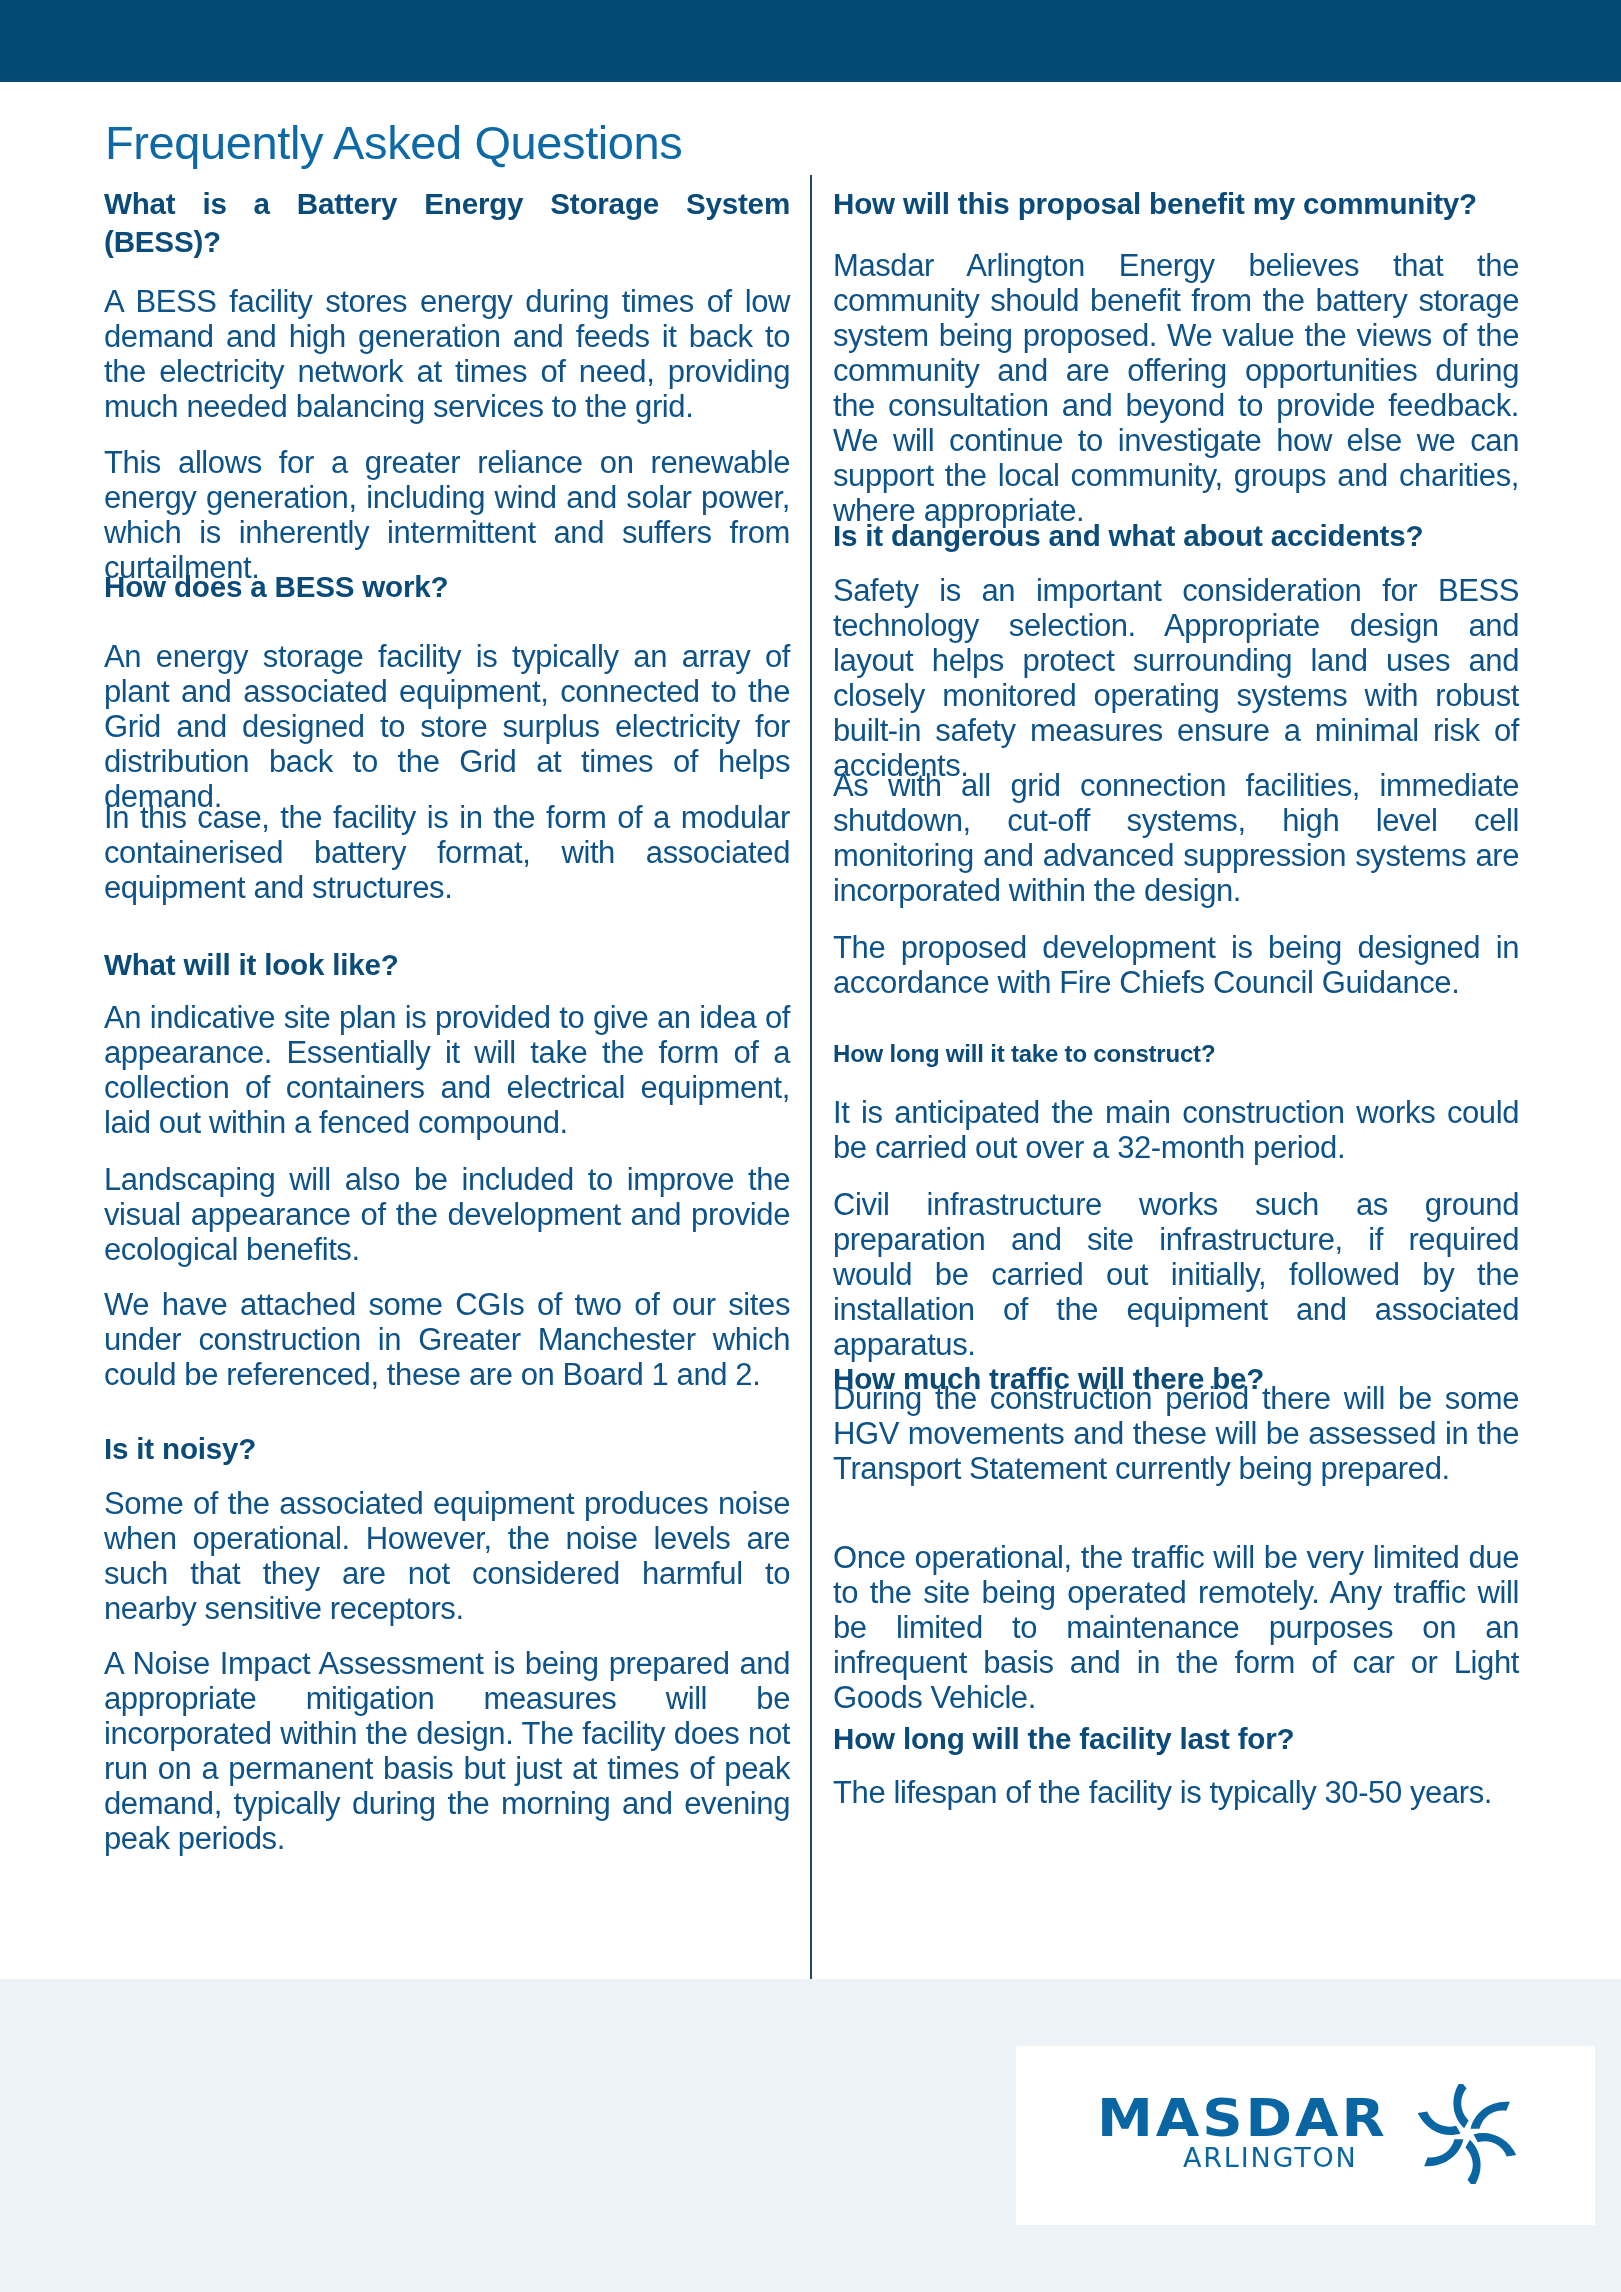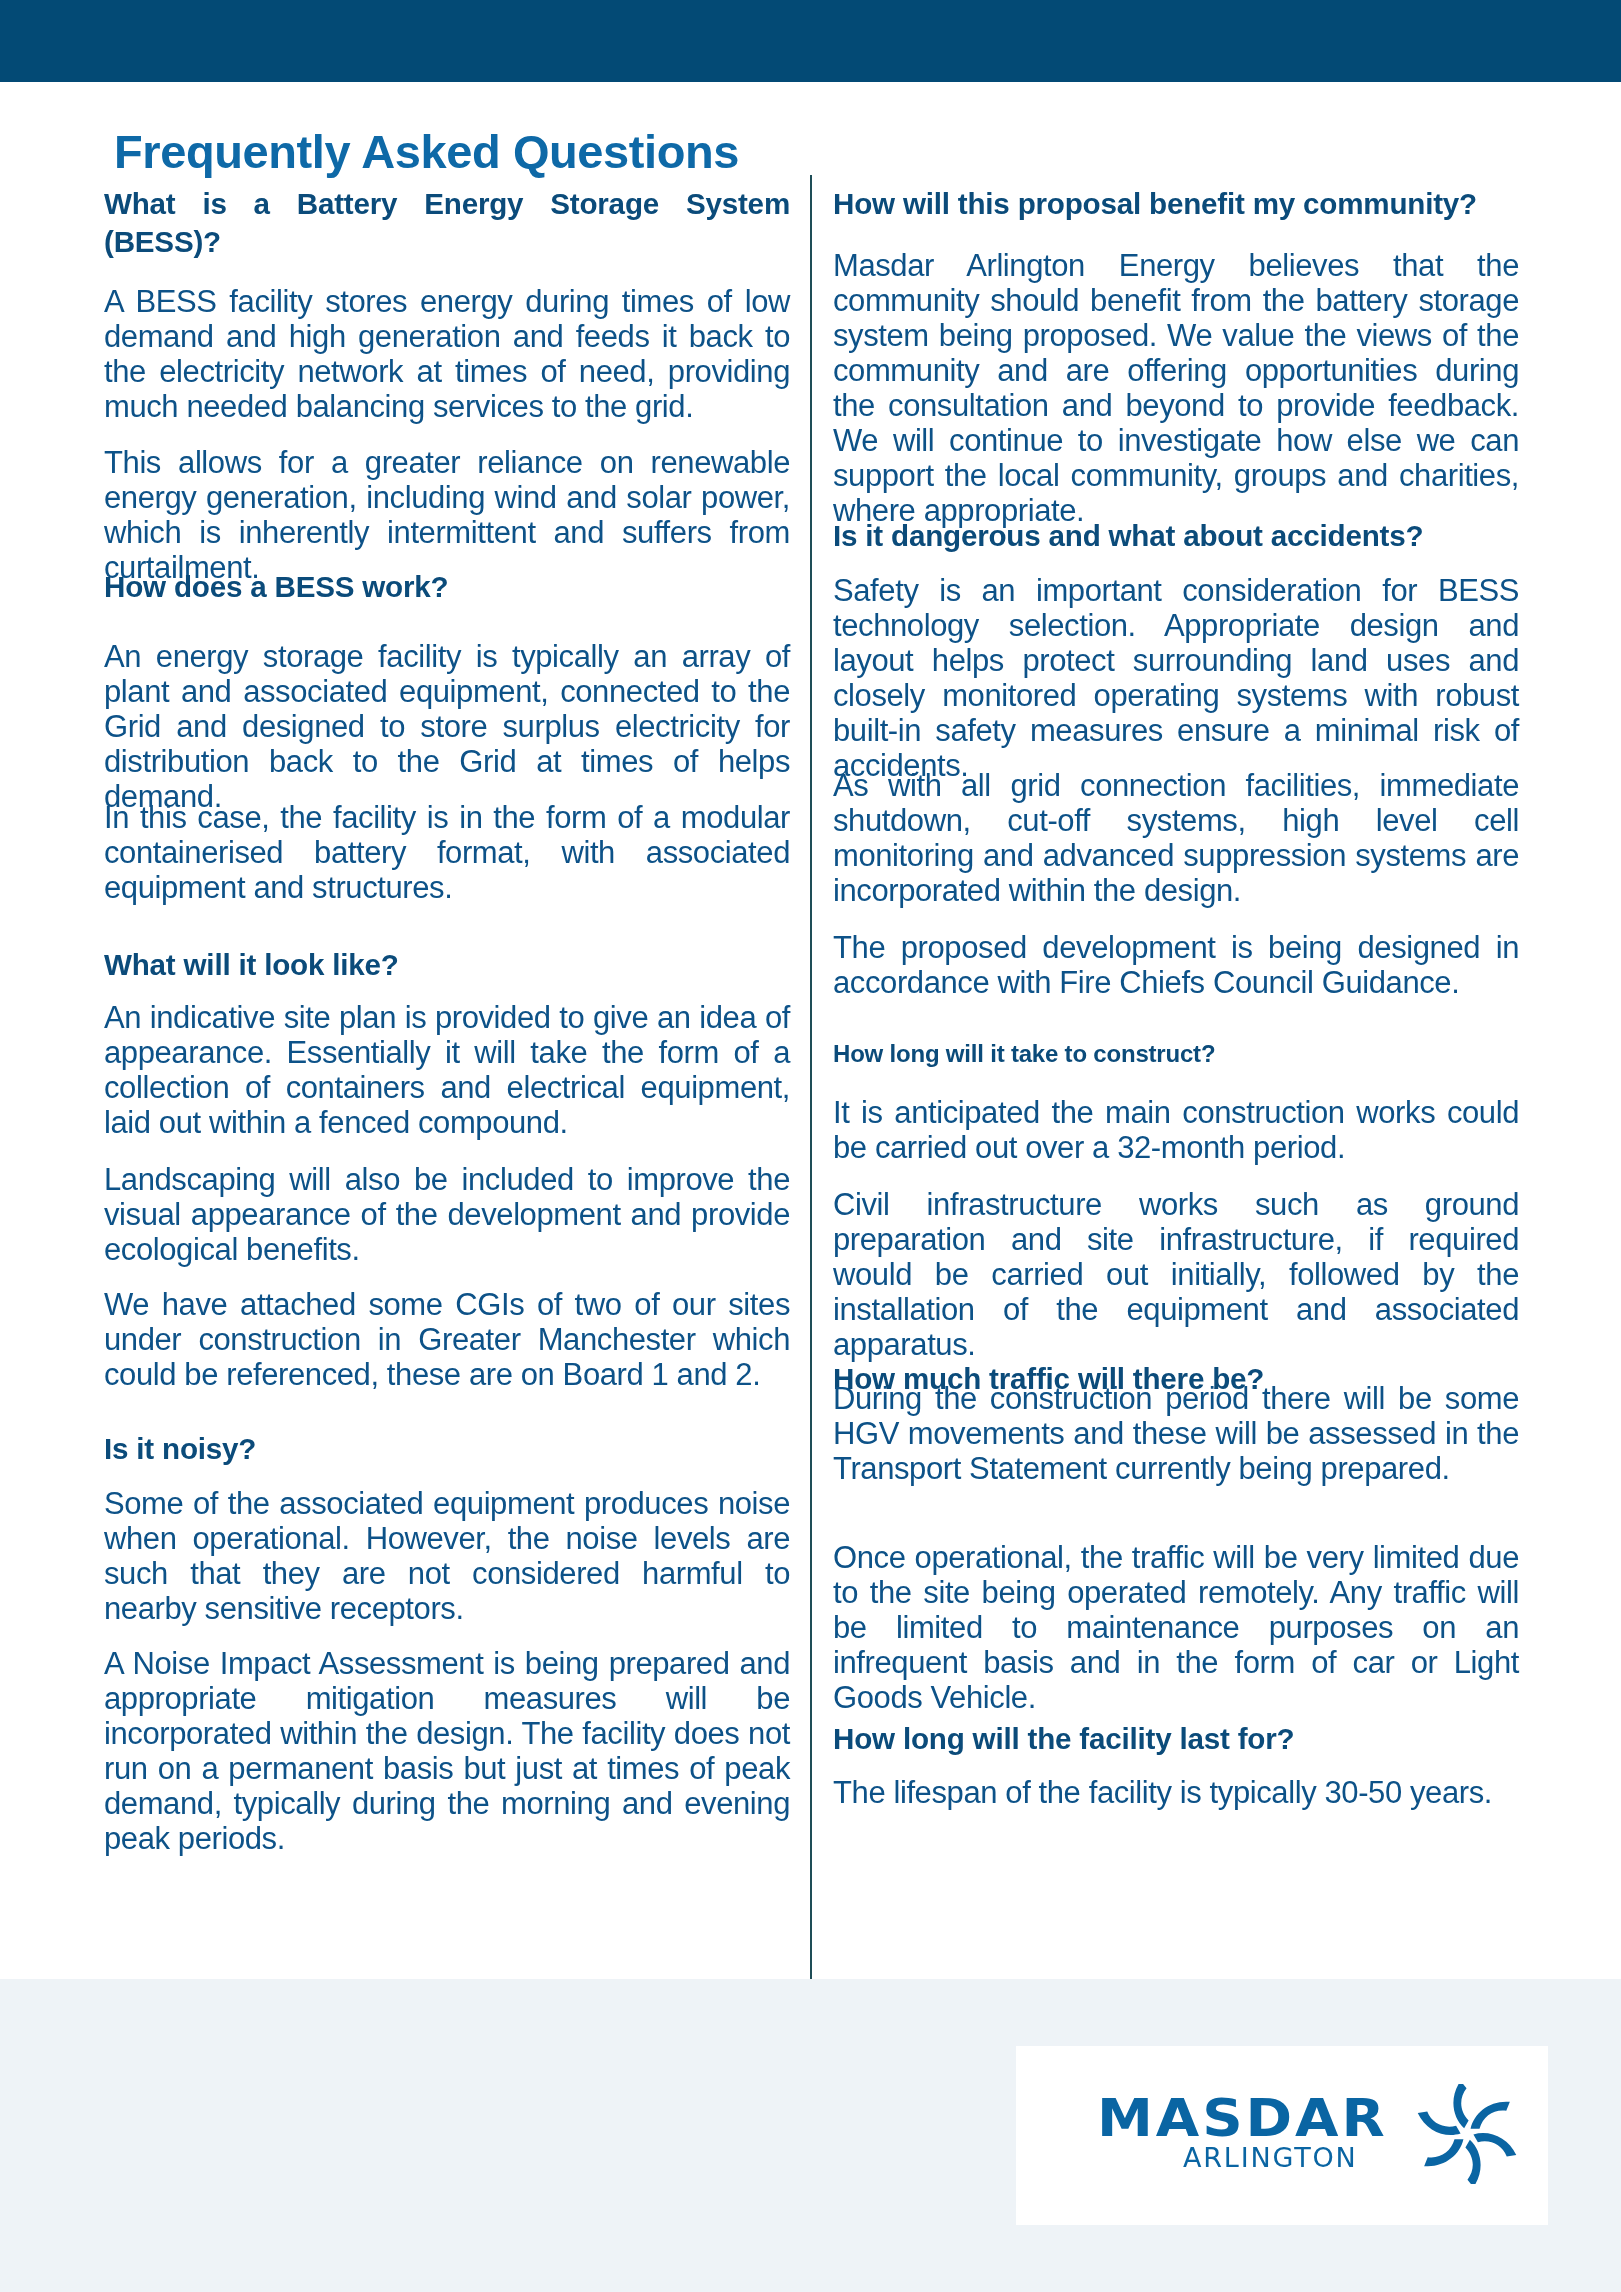--- a/index.html
+++ b/index.html
@@ -3,41 +3,41 @@
 <meta charset="utf-8">
 <style>
   html, body { margin:0; padding:0; }
   body {
     width:1621px; height:2293px; position:relative; overflow:hidden;
     background:#ffffff;
     font-family:"Liberation Sans", sans-serif;
   }
   .top-band { position:absolute; left:0; top:0; width:1621px; height:82px; background:#034a75; }
   .page-title {
-    position:absolute; left:102px; top:113px; margin:12px;
-    font-size:47px; font-weight:bold; color:#0e69a7; letter-spacing:-0.4px;
+    position:absolute; left:102px; top:113px; margin:3px;
+    font-size:47px; font-weight:normal; color:#0e69a7; letter-spacing:-0.4px;
     line-height:54px; white-space:nowrap;
   }
   .divider { position:absolute; left:810px; top:175px; width:1.8px; height:1805px; background:#1e4d57; }
   .col { position:absolute; width:686px; color:#0b4b7a; }
   .col-left { left:104px; }
   .col-right { left:833px; }
   .block { position:absolute; left:0; width:686px; }
   .q {
     margin:0; font-weight:bold; font-size:29.6px; line-height:38px; color:#0b4b7a;
     text-align:justify; letter-spacing:-0.2px;
   }
   .q.big { font-size:24px; line-height:36px; }
   .p {
     margin:0; font-size:31px; line-height:35px; color:#0d5288;
     text-align:justify; letter-spacing:-0.4px;
   }
   .p.last { text-align-last:left; }
   .footer-band { position:absolute; left:0; top:1979px; width:1621px; height:313px; background:#eef3f7; }
-  .logo-box { position:absolute; left:1016px; top:2046px; width:532px; height:179px; background:#ffffff; }
+  .logo-box { position:absolute; left:1016px; top:2046px; width:579px; height:179px; background:#ffffff; }
   .logo-word {
     position:absolute; left:81px; top:45px; font-size:52px; line-height:54px; font-weight:bold;
     color:#0a65a3; letter-spacing:2.7px; font-family:"DejaVu Sans", sans-serif;
     transform:scaleX(1.08); transform-origin:left center;
   }
   .logo-sub {
     position:absolute; left:167px; top:97px; font-size:27px; line-height:29px;
     color:#0a65a3; letter-spacing:1.8px; font-family:"DejaVu Sans", sans-serif;text-align:right;
   }
   .logo-swirl { position:absolute; left:401px; top:38px; width:100px; height:100px; }

